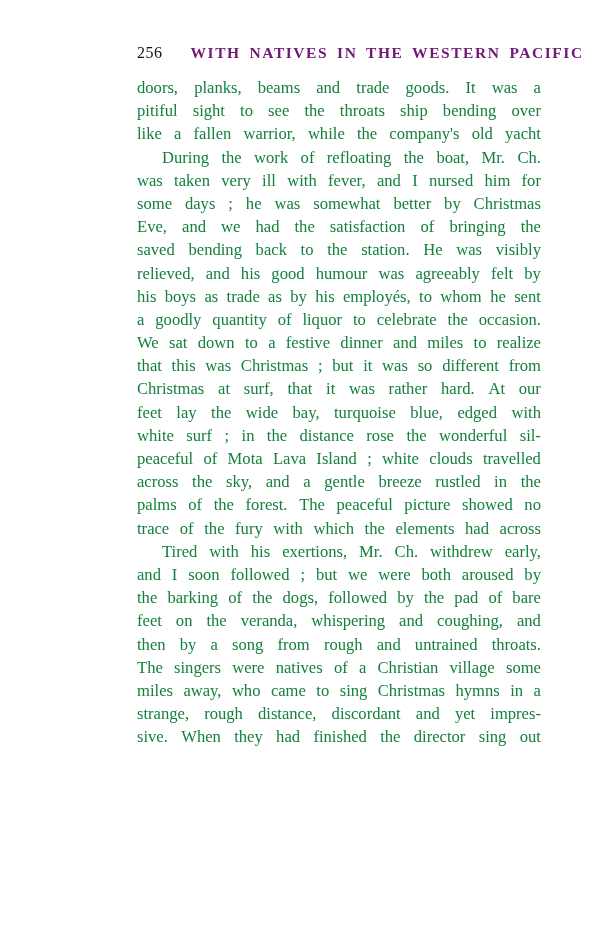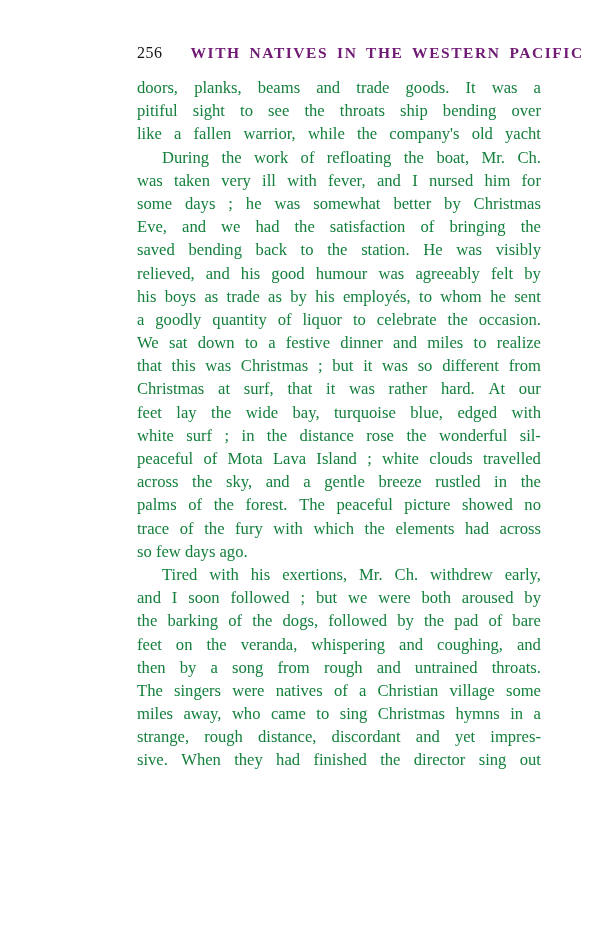--- a/index.html
+++ b/index.html
@@ -110,21 +110,20 @@
         <div class="line"><span class="w">a</span><span class="w">goodly</span><span class="w">quantity</span><span class="w">of</span><span class="w">liquor</span><span class="w">to</span><span class="w">celebrate</span><span class="w">the</span><span class="w">occasion.</span></div>
         <div class="line"><span class="w">We</span><span class="w">sat</span><span class="w">down</span><span class="w">to</span><span class="w">a</span><span class="w">festive</span><span class="w">dinner</span><span class="w">and</span><span class="w">miles</span><span class="w">to</span><span class="w">realize</span></div>
         <div class="line"><span class="w">that</span><span class="w">this</span><span class="w">was</span><span class="w">Christmas</span><span class="w">;</span><span class="w">but</span><span class="w">it</span><span class="w">was</span><span class="w">so</span><span class="w">different</span><span class="w">from</span></div>
         <div class="line"><span class="w">Christmas</span><span class="w">at</span><span class="w">surf,</span><span class="w">that</span><span class="w">it</span><span class="w">was</span><span class="w">rather</span><span class="w">hard.</span><span class="w">At</span><span class="w">our</span></div>
         <div class="line"><span class="w">feet</span><span class="w">lay</span><span class="w">the</span><span class="w">wide</span><span class="w">bay,</span><span class="w">turquoise</span><span class="w">blue,</span><span class="w">edged</span><span class="w">with</span></div>
         <div class="line"><span class="w">white</span><span class="w">surf</span><span class="w">;</span><span class="w">in</span><span class="w">the</span><span class="w">distance</span><span class="w">rose</span><span class="w">the</span><span class="w">wonderful</span><span class="w">sil-</span></div>
         <div class="line"><span class="w">peaceful</span><span class="w">of</span><span class="w">Mota</span><span class="w">Lava</span><span class="w">Island</span><span class="w">;</span><span class="w">white</span><span class="w">clouds</span><span class="w">travelled</span></div>
         <div class="line"><span class="w">across</span><span class="w">the</span><span class="w">sky,</span><span class="w">and</span><span class="w">a</span><span class="w">gentle</span><span class="w">breeze</span><span class="w">rustled</span><span class="w">in</span><span class="w">the</span></div>
         <div class="line"><span class="w">palms</span><span class="w">of</span><span class="w">the</span><span class="w">forest.</span><span class="w">The</span><span class="w">peaceful</span><span class="w">picture</span><span class="w">showed</span><span class="w">no</span></div>
         <div class="line"><span class="w">trace</span><span class="w">of</span><span class="w">the</span><span class="w">fury</span><span class="w">with</span><span class="w">which</span><span class="w">the</span><span class="w">elements</span><span class="w">had</span><span class="w">across</span></div>
-        <div class="line last"><span class="w">so few days ago.</span></div>
       </div>
       <div class="para">
         <div class="line indent"><span class="w">Tired</span><span class="w">with</span><span class="w">his</span><span class="w">exertions,</span><span class="w">Mr.</span><span class="w">Ch.</span><span class="w">withdrew</span><span class="w">early,</span></div>
         <div class="line"><span class="w">and</span><span class="w">I</span><span class="w">soon</span><span class="w">followed</span><span class="w">;</span><span class="w">but</span><span class="w">we</span><span class="w">were</span><span class="w">both</span><span class="w">aroused</span><span class="w">by</span></div>
         <div class="line"><span class="w">the</span><span class="w">barking</span><span class="w">of</span><span class="w">the</span><span class="w">dogs,</span><span class="w">followed</span><span class="w">by</span><span class="w">the</span><span class="w">pad</span><span class="w">of</span><span class="w">bare</span></div>
         <div class="line"><span class="w">feet</span><span class="w">on</span><span class="w">the</span><span class="w">veranda,</span><span class="w">whispering</span><span class="w">and</span><span class="w">coughing,</span><span class="w">and</span></div>
         <div class="line"><span class="w">then</span><span class="w">by</span><span class="w">a</span><span class="w">song</span><span class="w">from</span><span class="w">rough</span><span class="w">and</span><span class="w">untrained</span><span class="w">throats.</span></div>
         <div class="line"><span class="w">The</span><span class="w">singers</span><span class="w">were</span><span class="w">natives</span><span class="w">of</span><span class="w">a</span><span class="w">Christian</span><span class="w">village</span><span class="w">some</span></div>
         <div class="line"><span class="w">miles</span><span class="w">away,</span><span class="w">who</span><span class="w">came</span><span class="w">to</span><span class="w">sing</span><span class="w">Christmas</span><span class="w">hymns</span><span class="w">in</span><span class="w">a</span></div>
         <div class="line"><span class="w">strange,</span><span class="w">rough</span><span class="w">distance,</span><span class="w">discordant</span><span class="w">and</span><span class="w">yet</span><span class="w">impres-</span></div>

